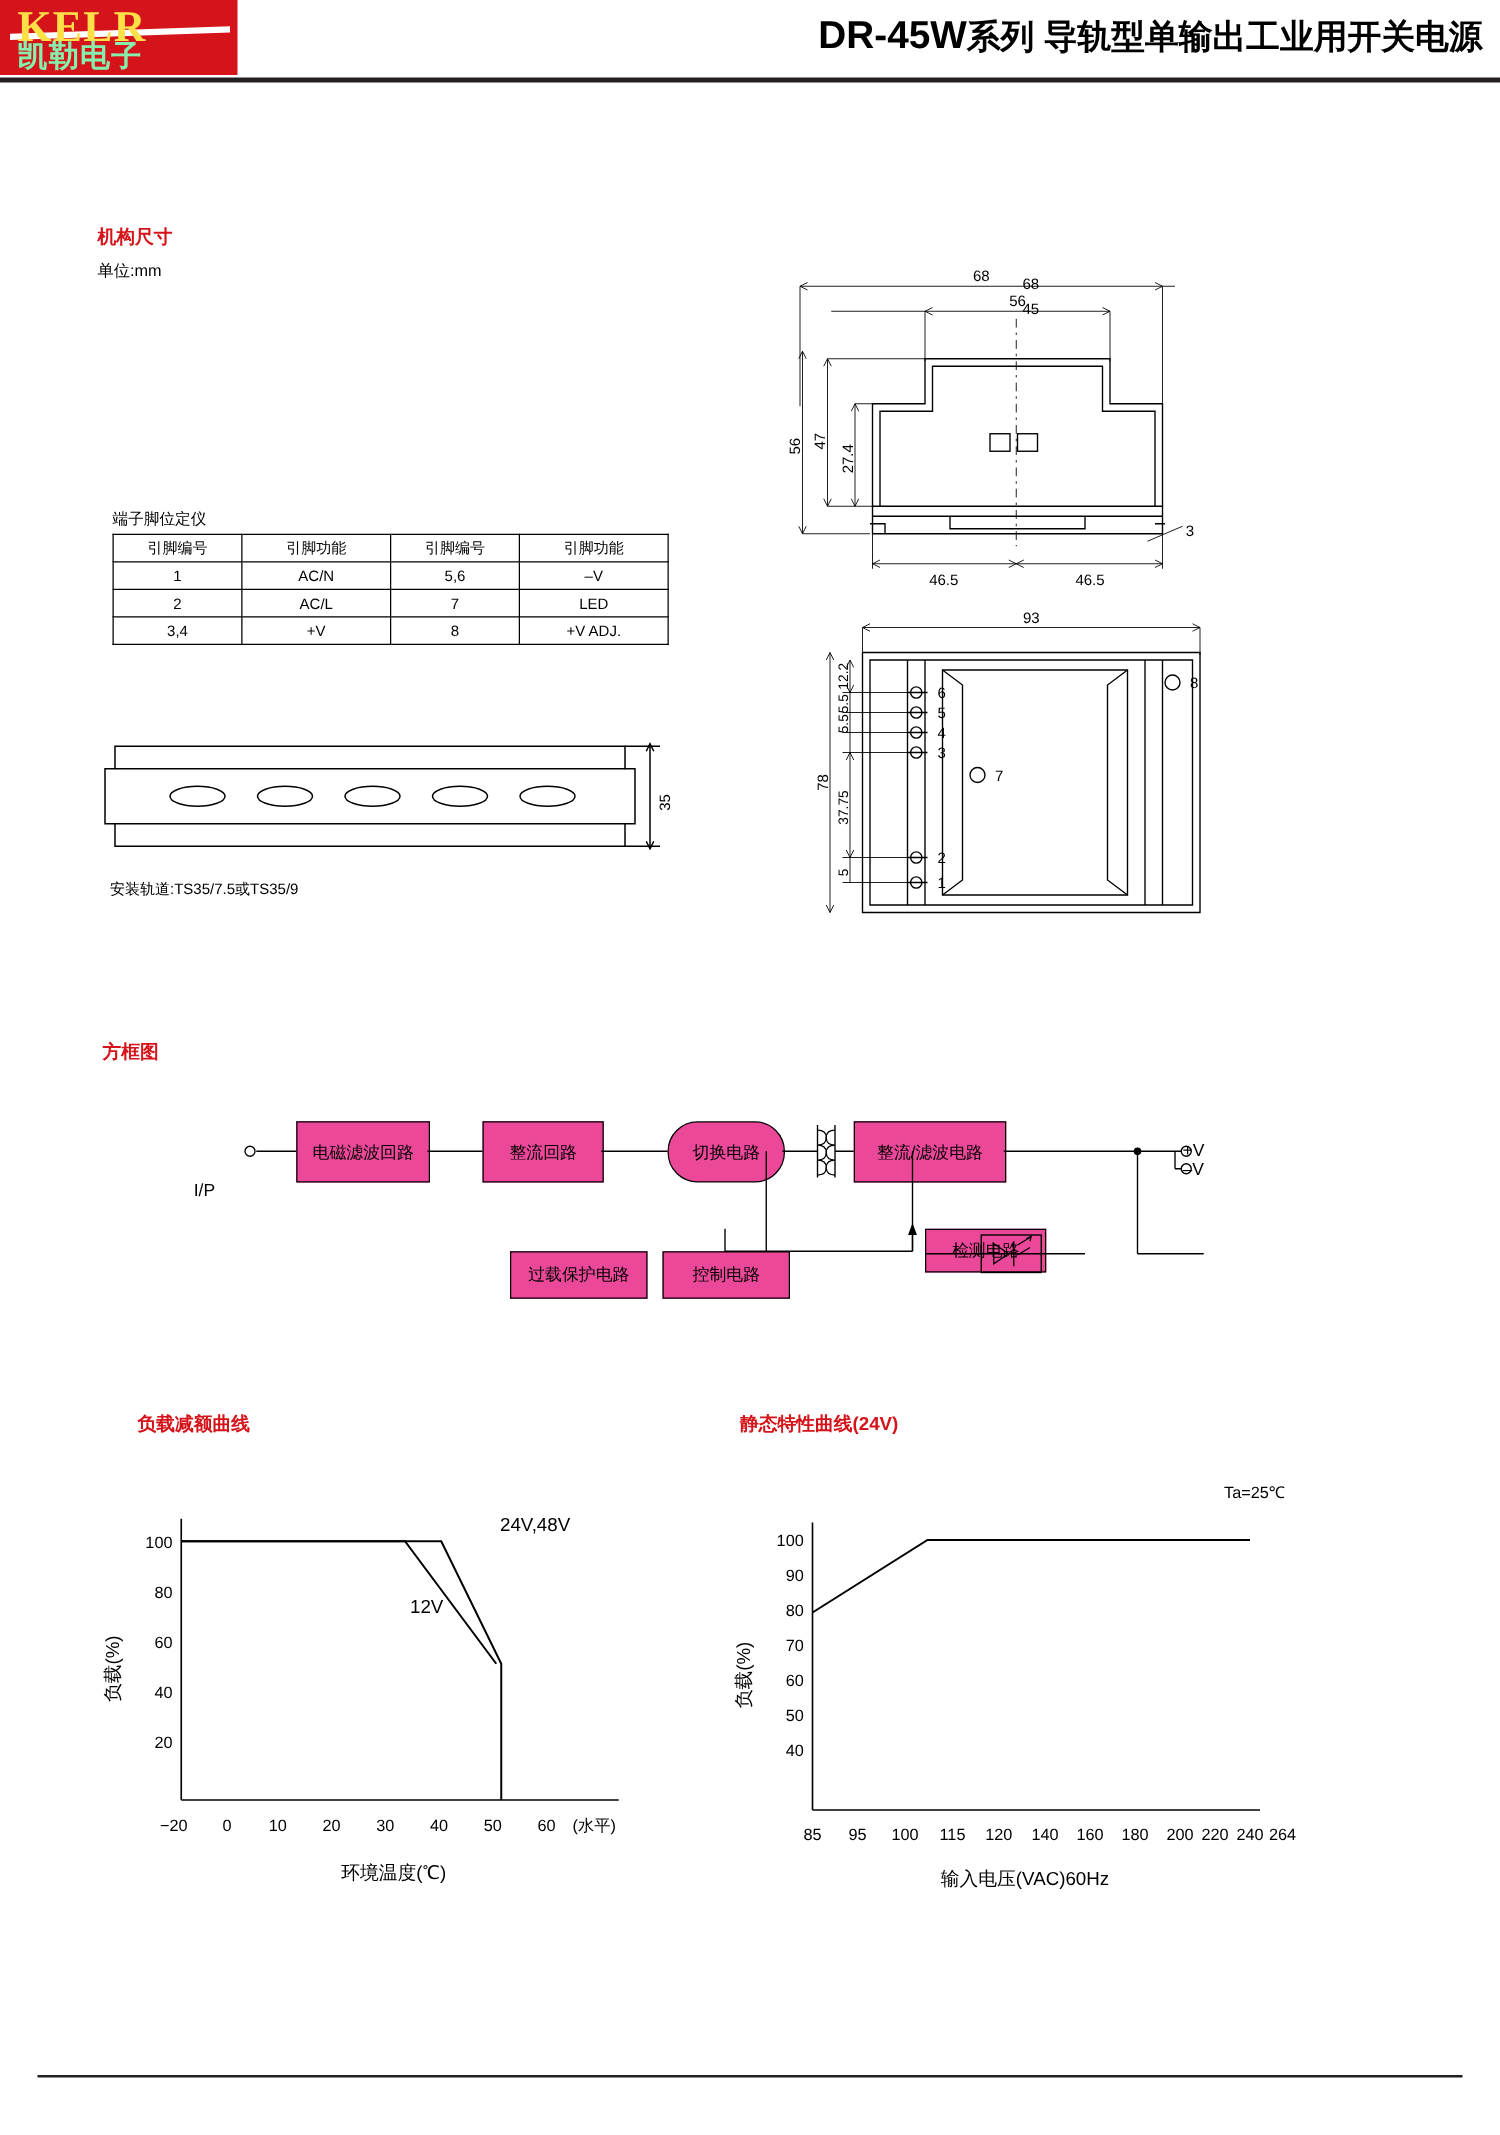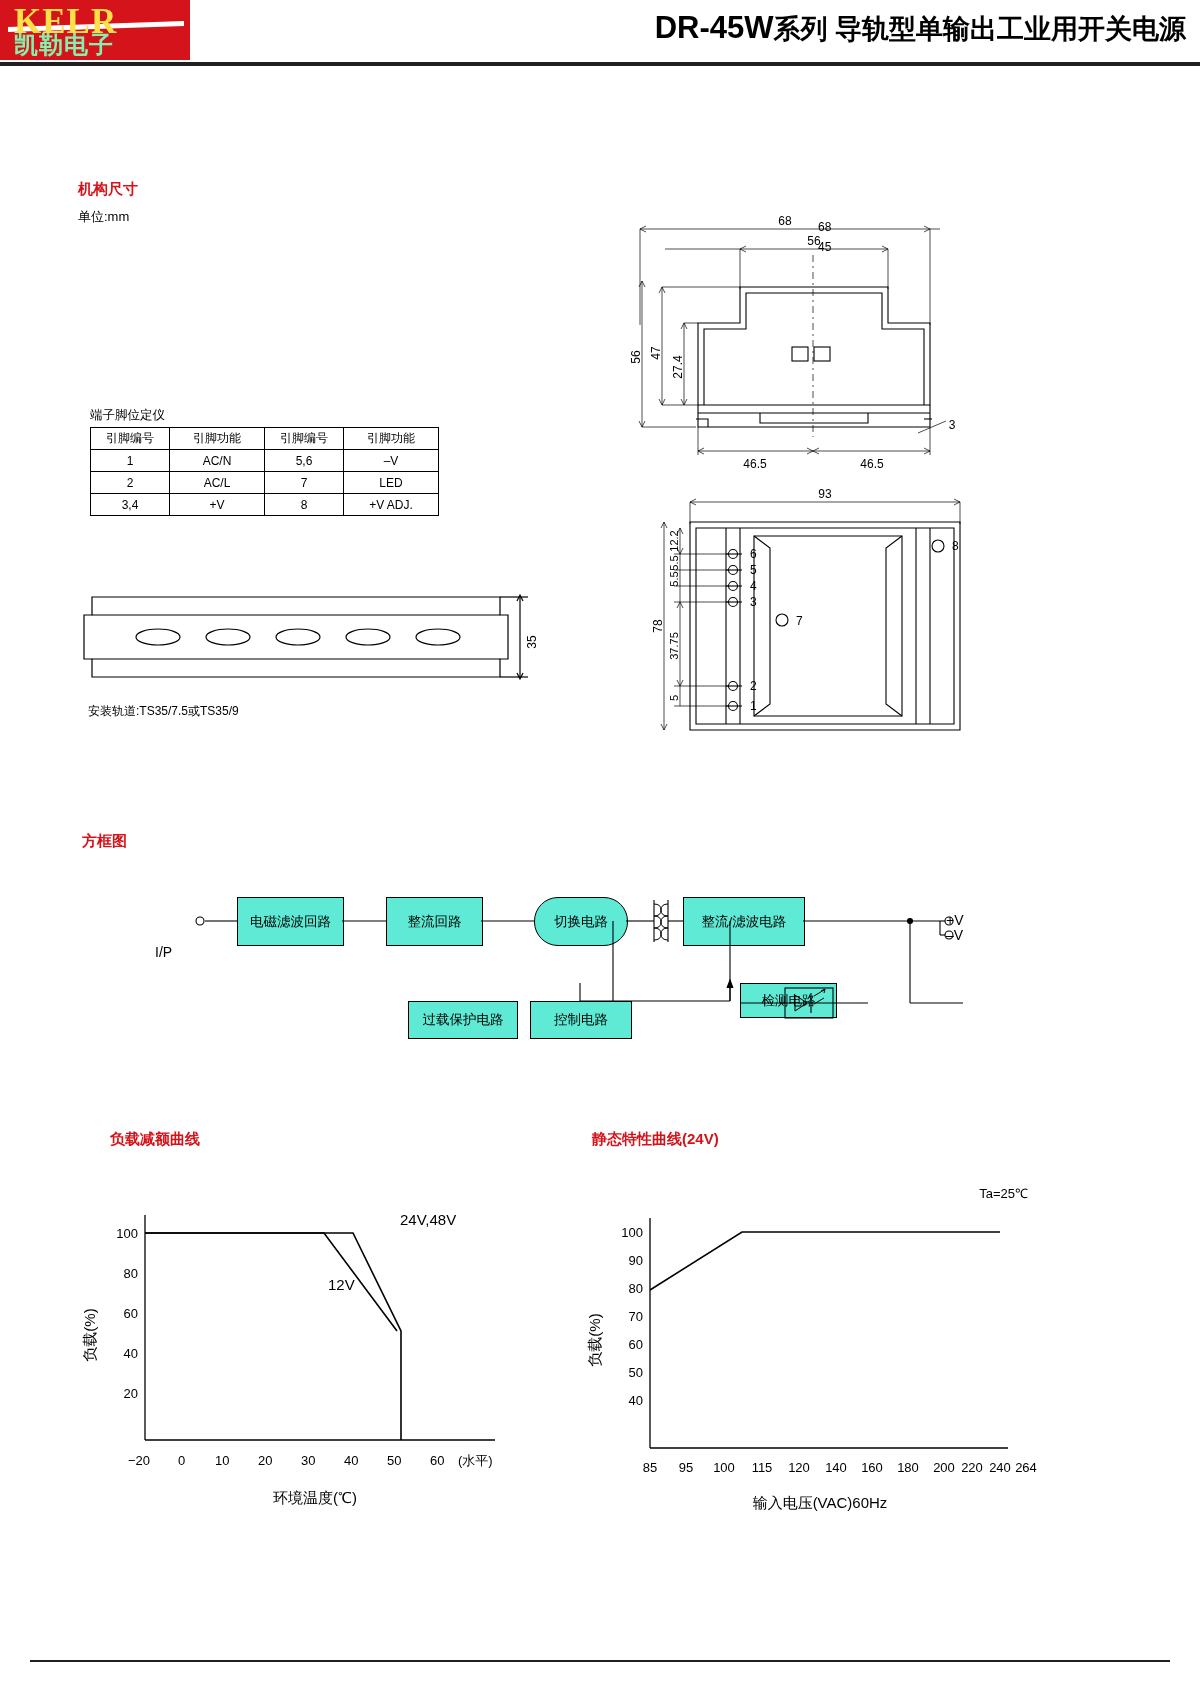--- a/index.html
+++ b/index.html
@@ -17,34 +17,34 @@
   .title .model{font-size:31px;letter-spacing:0px;}
   .header-rule{position:absolute;left:0;top:62px;width:1200px;height:4px;background:#231f20;}
 
   
   .sec-h{position:absolute;color:#d4131a;font-size:15px;font-weight:bold;}
   .plain{position:absolute;font-size:13px;color:#000;}
 
   
   .pin-title{position:absolute;left:90px;top:407px;font-size:12.5px;}
   table.pin{position:absolute;left:90px;top:427px;border-collapse:collapse;font-size:12px;}
-  table.pin td,table.pin th{border:1px solid #000;height:21px;text-align:center;font-weight:normal;padding:0 6px;}
+  table.pin td,table.pin th{border:1px solid #000;height:21px;text-align:center;font-weight:normal;padding:0 18px;}
   table.pin th{background:#fff;}
   table.pin .c1{width:66px;}
   table.pin .c2{width:82px;}
   table.pin .c3{width:66px;}
   table.pin .c4{width:82px;}
 
   
   .svgwrap{position:absolute;}
 
   .note{position:absolute;font-size:12px;}
 
   
-  .bd-box{position:absolute;border:1px solid #000;display:flex;align-items:center;justify-content:center;font-size:13.5px;background:#5eead4;}
+  .bd-box{position:absolute;border:1px solid #000;display:flex;align-items:center;justify-content:center;font-size:13.5px;background:#ec4899;}
 
   .footer-rule{position:absolute;left:30px;top:1660px;width:1140px;height:2px;background:#231f20;}
 </style>
 </head>
 <body>
 
 <div class="header">
   <div class="logo-box">
     <div class="logo-swoosh"></div>
     <div class="logo-kelr">KELR</div>

